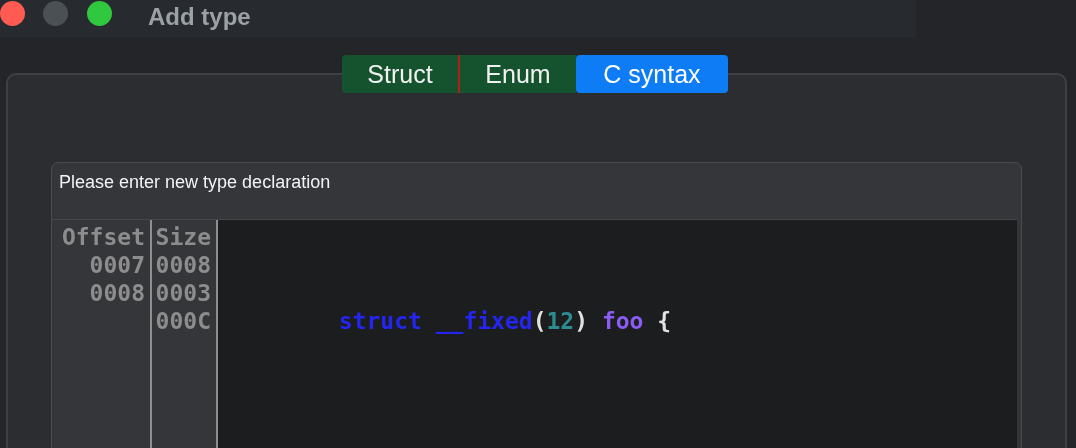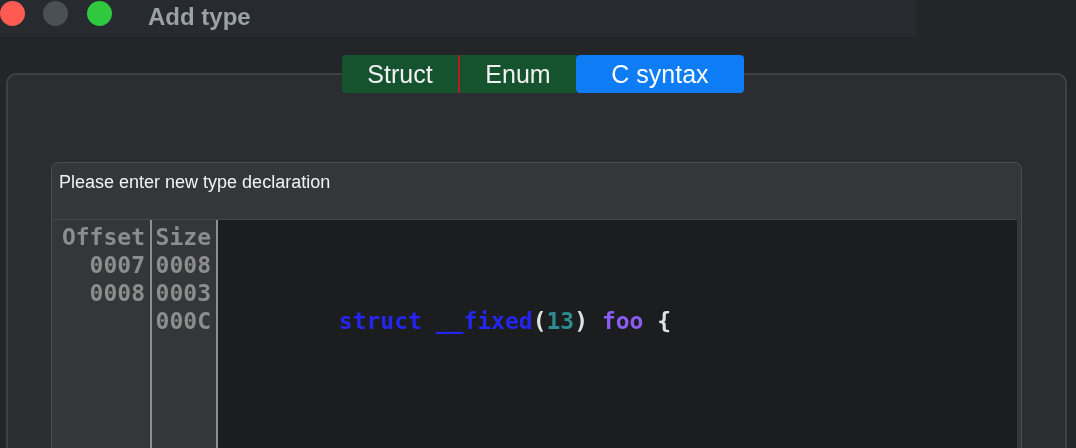--- a/index.html
+++ b/index.html
@@ -40,21 +40,21 @@
     position:absolute; left:342px; top:55px; height:38px;
     display:flex; z-index:2;
   }
   .tab {
     height:38px; line-height:38px; text-align:center;
     font-size:25px; color:#f1f1f1; background:#14532d;
     cursor:default;
   }
   .tab-struct  { width:116px; border-radius:4px 0 0 4px; }
   .tab-enum    { width:118px; border-left:2px solid #b91c1c; }
-  .tab-active  { width:168px; background:#0e7cf5; color:#ffffff; border-radius:4px; }
+  .tab-active  { width:152px; background:#0e7cf5; color:#ffffff; border-radius:4px; }
 
   
   .container {
     position:absolute; left:51px; top:162px; width:971px; height:296px;
     background:#343639;
     border:1px solid #4a4c4f;
     border-radius:7px 7px 0 0;
     z-index:1;
   }
   .prompt {
@@ -124,21 +124,21 @@
     <div class="gutter-col col-size">
       <div class="row">Size</div>
       <div class="row">0008</div>
       <div class="row">0003</div>
       <div class="row">000C</div>
     </div>
     <div class="vsep"></div>
 
     <div class="code">
       <div class="row">
-        <span class="kw">struct __fixed</span><span class="plain">(</span><span class="num">13</span><span class="plain">) </span><span class="ident">foo</span><span class="plain"> {</span>
+        <span class="kw">struct __fixed</span><span class="plain">(</span><span class="num">12</span><span class="plain">) </span><span class="ident">foo</span><span class="plain"> {</span>
       </div>
       <div class="row">
         
       </div>
       
       
     </div>
 
   </div>
 </div>

